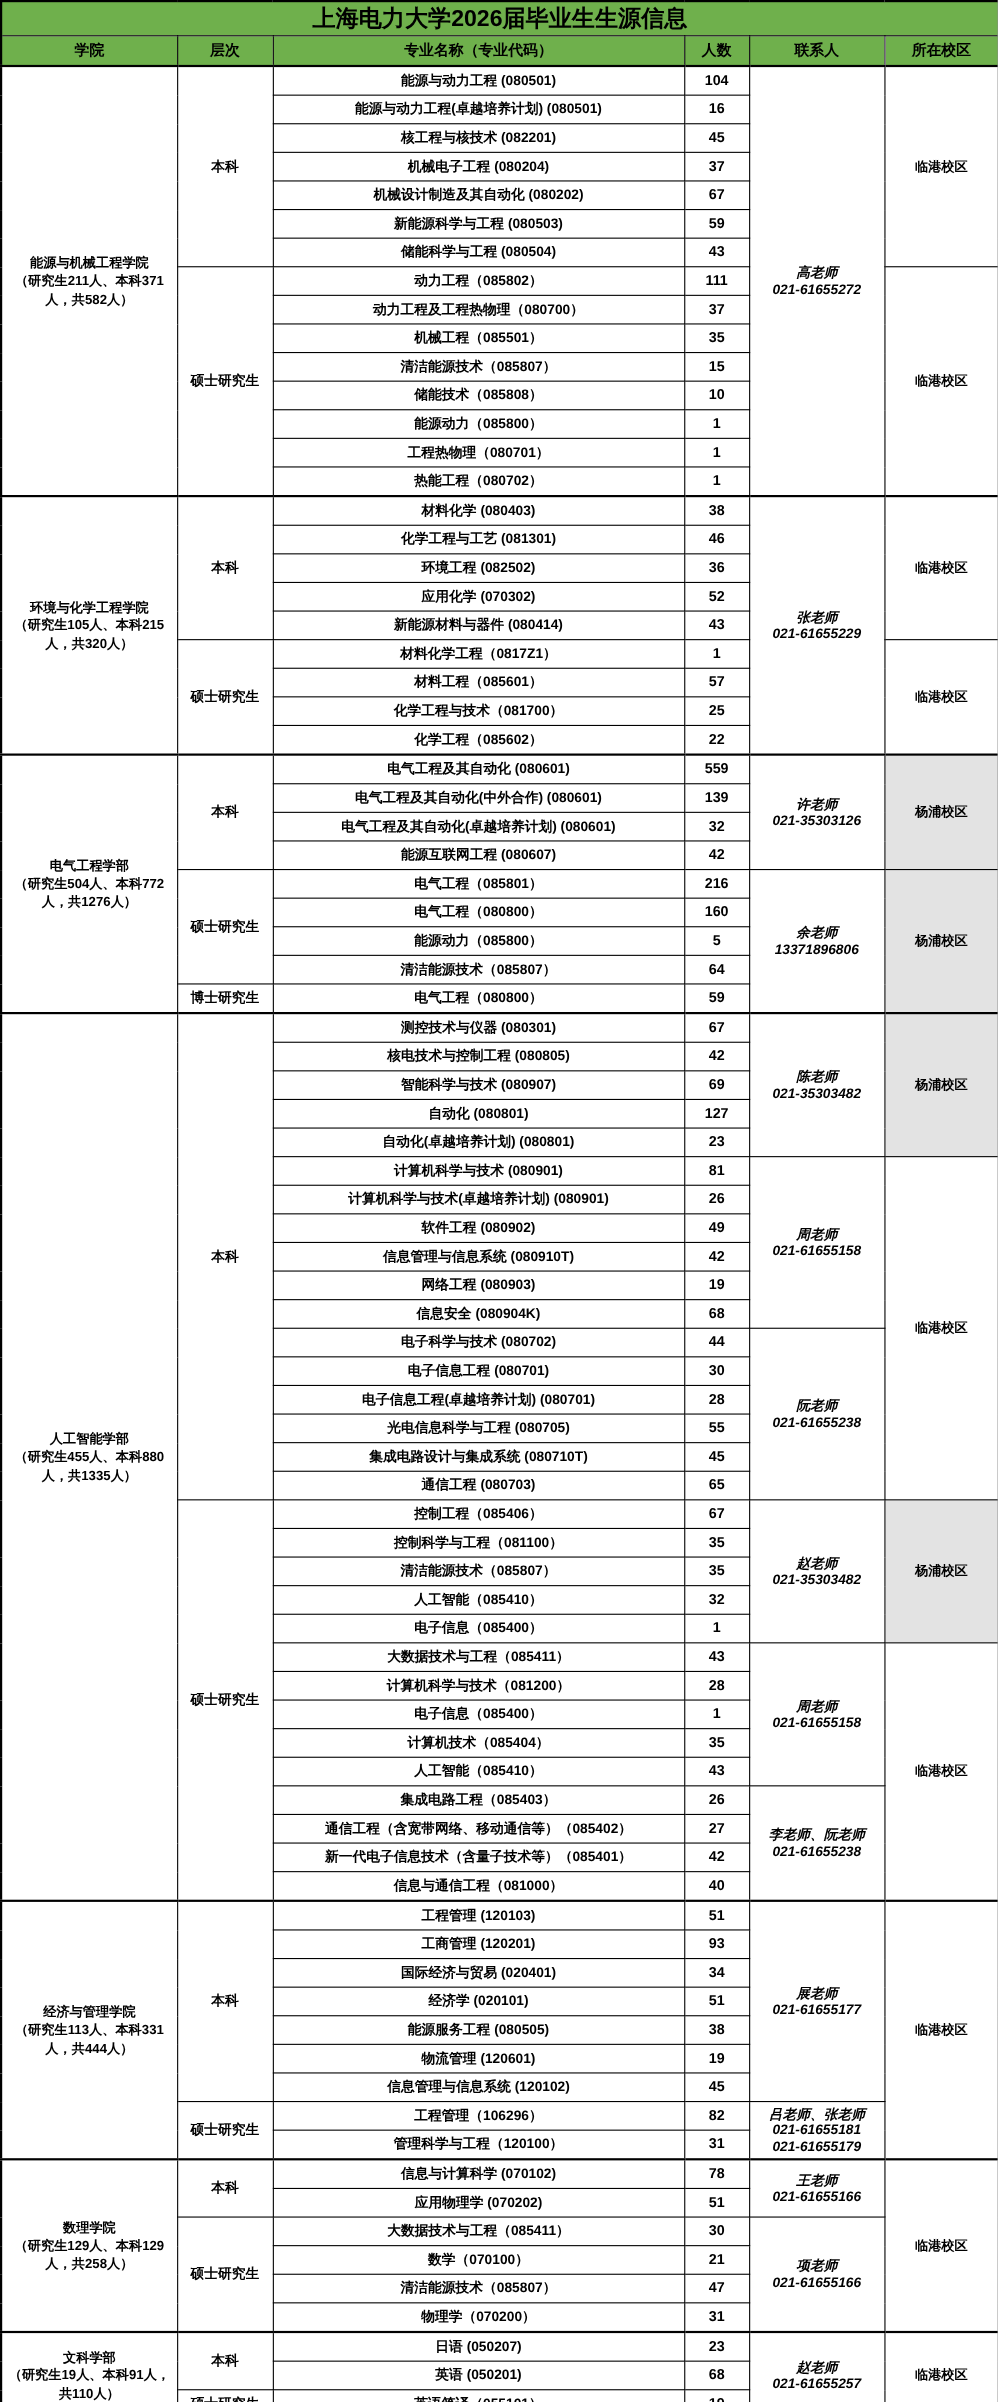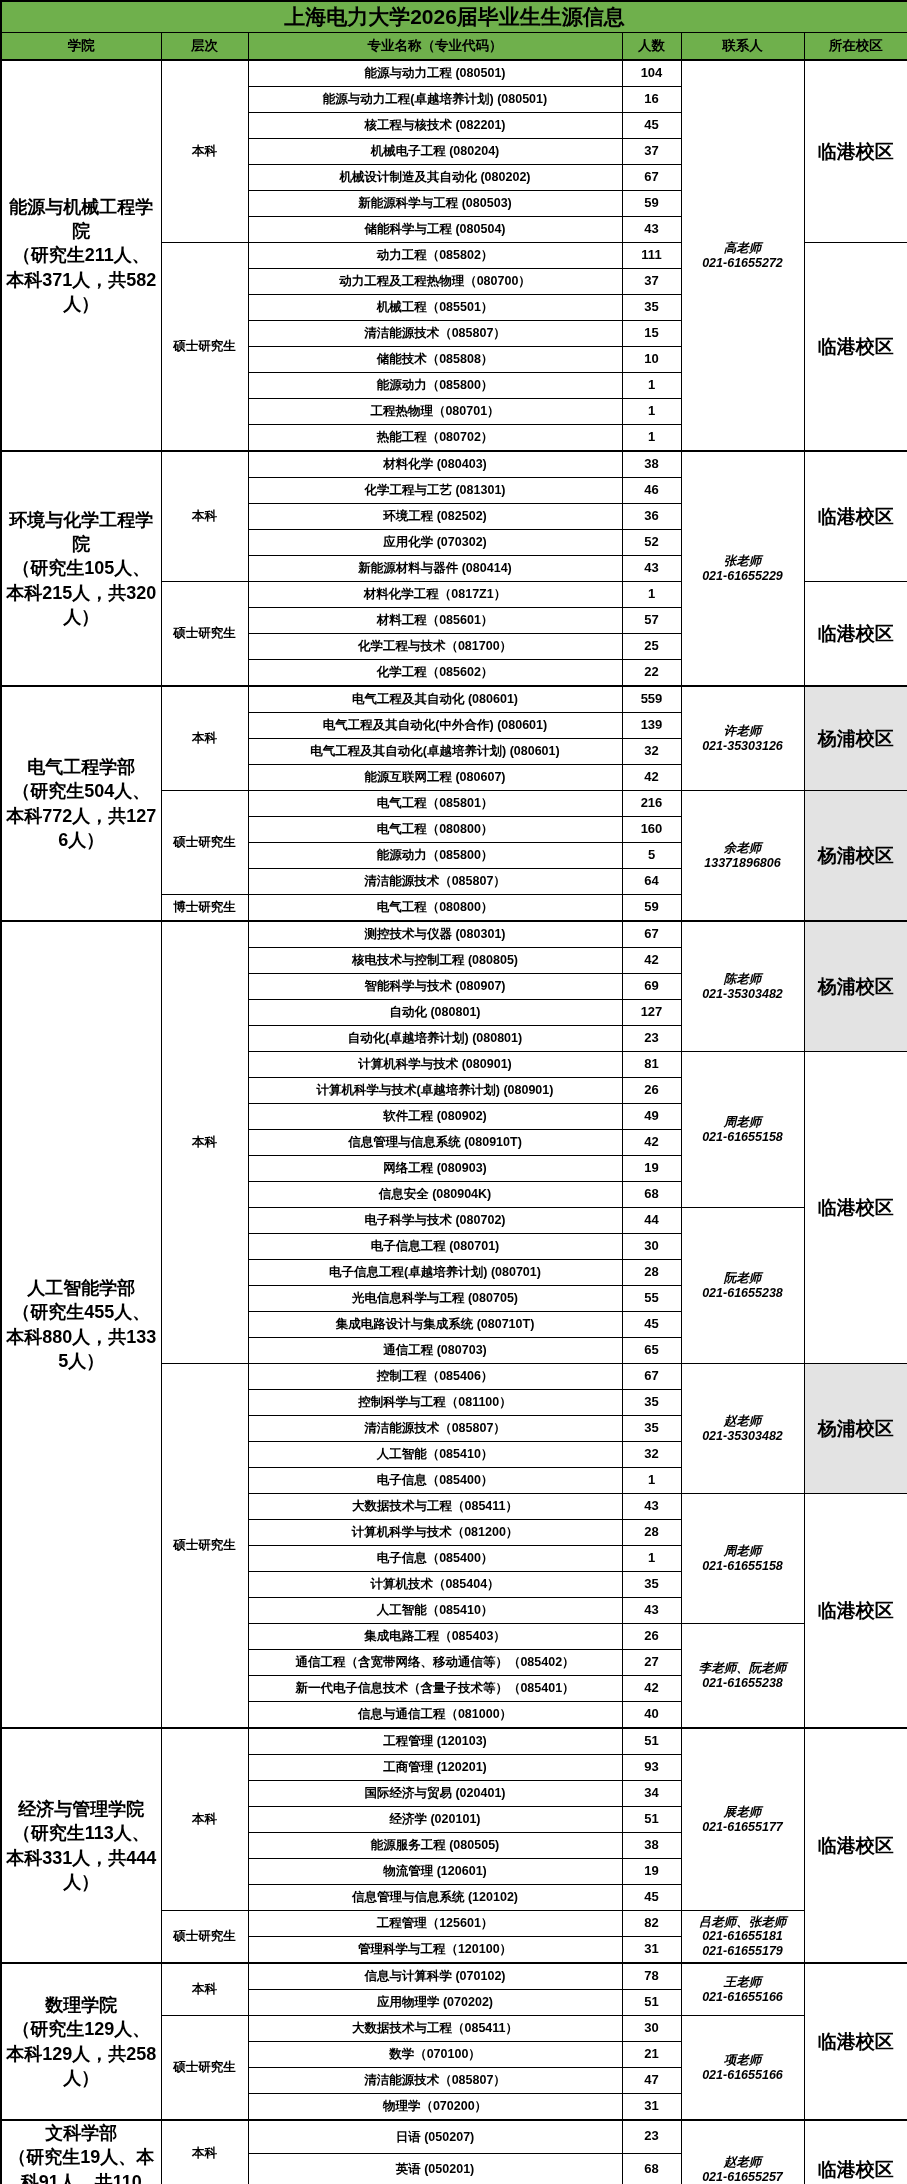--- a/index.html
+++ b/index.html
@@ -6,24 +6,24 @@
   .wrap{width:907px;}
   table{width:907px;table-layout:fixed;border-collapse:collapse;
         font-family:"Liberation Sans","DejaVu Sans",sans-serif;font-weight:bold;color:#000;}
   td,th{border:1px solid #000;text-align:center;vertical-align:middle;padding:0 2px;
         overflow:hidden;word-break:break-all;}
   table{border:2px solid #000;}
   .title-row th{height:30px;font-size:21px;background:var(--green);}
   .header-row th{height:26px;font-size:13.5px;background:var(--green);border-bottom:2px solid #000;}
   tbody td{height:25px;font-size:12.5px;line-height:1.15;}
   tbody tr.college-start td{border-top:2px solid #000;}
-  td.college-cell{font-size:18px;line-height:1.35;}
+  td.college-cell{font-size:12px;line-height:1.35;}
   td.count-cell{font-size:13px;}
   td.contact-cell{font-size:12.5px;font-style:italic;}
-  td.campus-cell{font-size:19px;}
+  td.campus-cell{font-size:12px;}
   td.gray{background:var(--gray);}
 </style>
 </head>
 <body>
 
 <div class="wrap">
   <table>
     <colgroup>
       <col style="width:160px">
         <col style="width:87px">
@@ -410,21 +410,21 @@
         <tr>
           <td class="major-cell">物流管理 (120601)</td>
           <td class="count-cell">19</td>
         </tr>
         <tr>
           <td class="major-cell">信息管理与信息系统 (120102)</td>
           <td class="count-cell">45</td>
         </tr>
         <tr>
           <td class="level-cell" rowspan="2">硕士研究生</td>
-          <td class="major-cell">工程管理（125601）</td>
+          <td class="major-cell">工程管理（106296）</td>
           <td class="count-cell">82</td>
           <td class="contact-cell" rowspan="2">
             <div>吕老师、张老师</div>
             <div>021-61655181</div>
             <div>021-61655179</div>
           </td>
         </tr>
         <tr>
           <td class="major-cell">管理科学与工程（120100）</td>
           <td class="count-cell">31</td>

